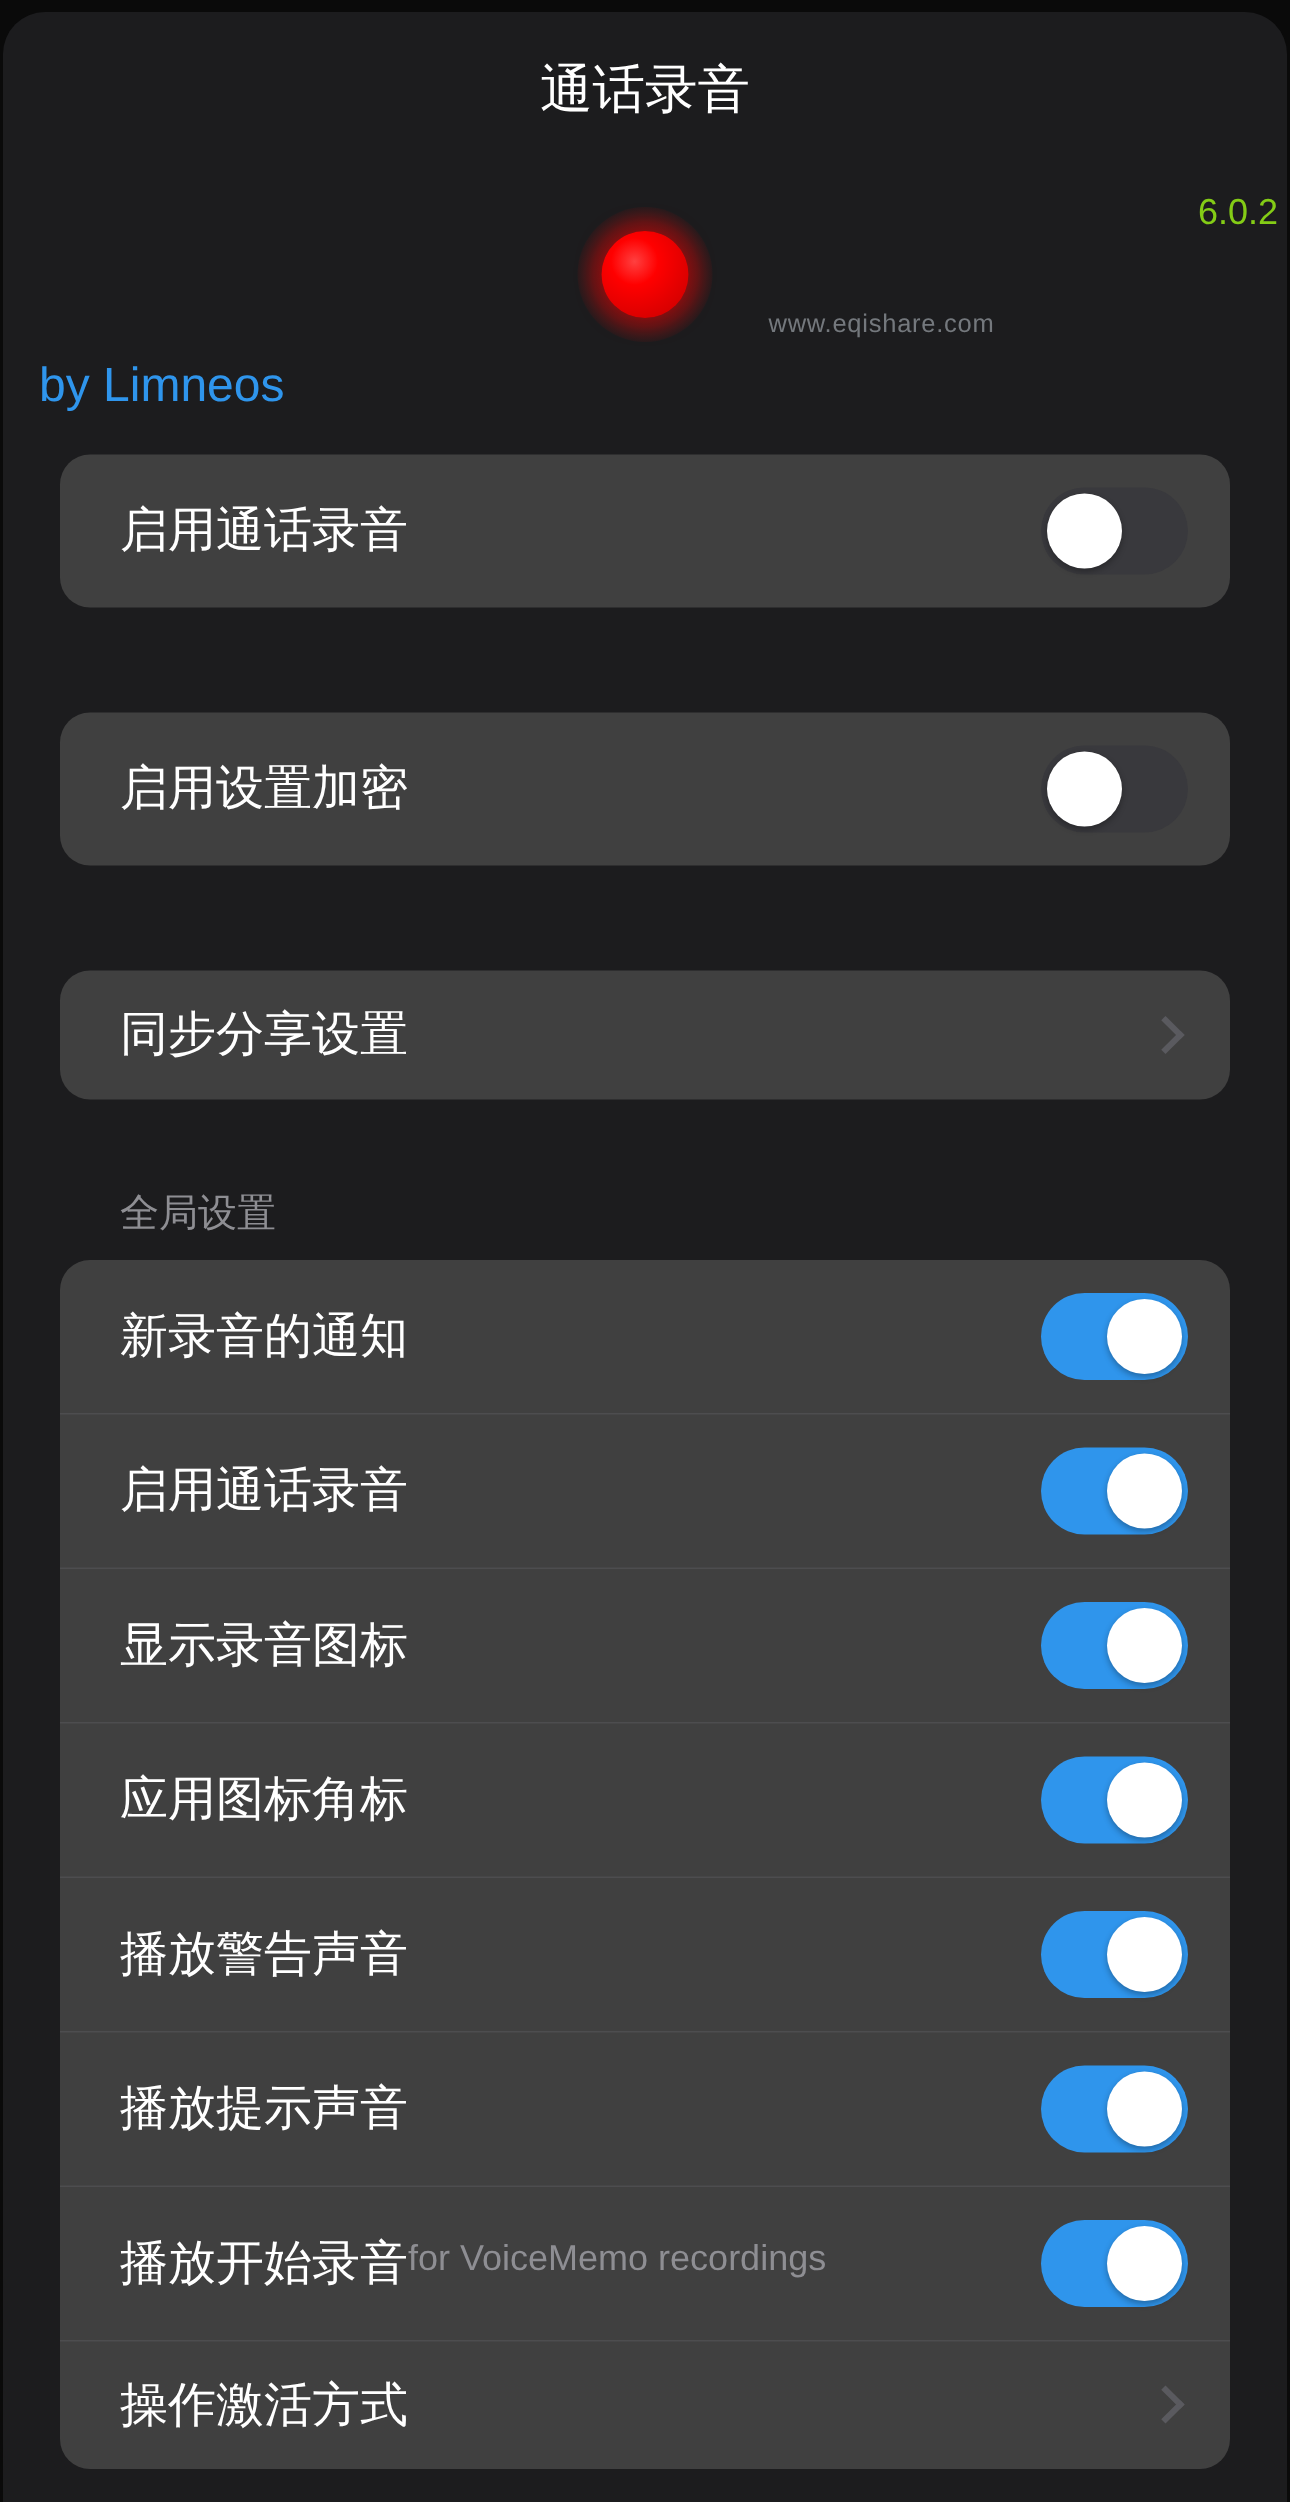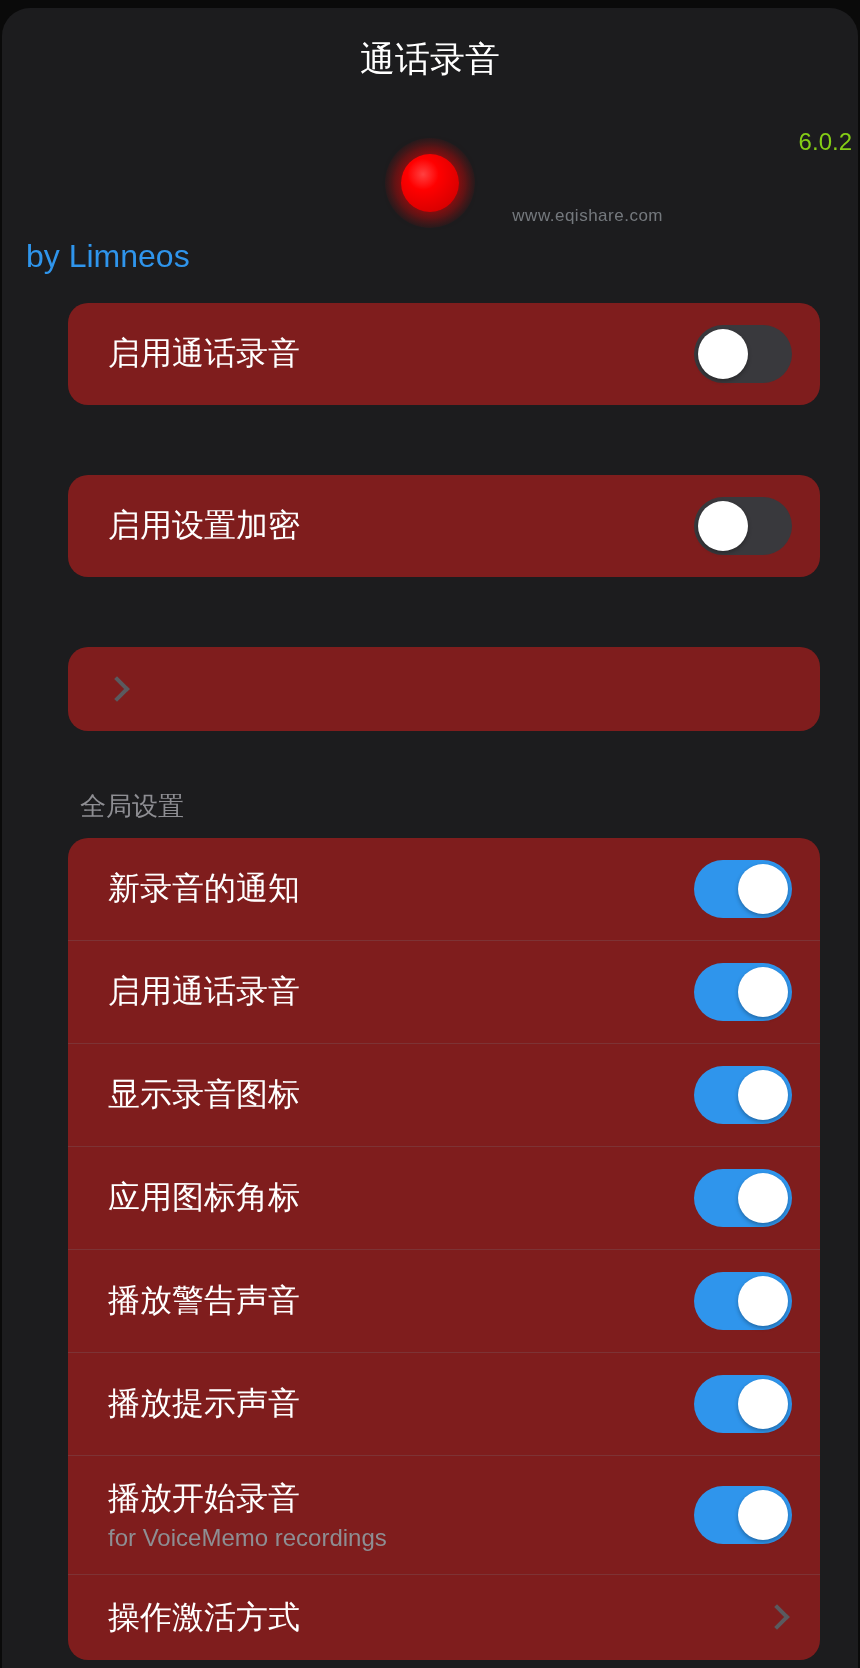--- a/index.html
+++ b/index.html
@@ -72,24 +72,23 @@
     .byline {
       font-size: 32px;
       color: #2f95ec;
       margin-top: 10px;
       padding-left: 24px;
     }
     .cells {
       padding: 0 38px;
     }
     .cell-group {
-      background-color: #7f1d1d;
+      background-color: #404040;
       border-radius: 20px;
       overflow: hidden;
-      margin-left: 28px;
     }
     .cell {
       display: flex;
       align-items: center;
       justify-content: space-between;
       padding: 22px 28px 22px 40px;
       min-height: 84px;
     }
     .cell + .cell {
       border-top: 1px solid rgba(120,120,128,0.24);
@@ -145,21 +144,21 @@
       width: 18px;
       height: 18px;
       border-top: 4px solid #5a5a5f;
       border-right: 4px solid #5a5a5f;
       transform: rotate(45deg);
       margin-right: 6px;
       flex-shrink: 0;
     }
     .cell-text {
       display: flex;
-      flex-direction: column;
+      flex-direction: row;
     }
   </style>
 </head>
 <body>
 
 <div class="panel">
   <div class="title">通话录音</div>
   <div class="version">6.0.2</div>
 
   <div class="logo-section">
@@ -189,20 +188,21 @@
         <div class="toggle off">
           <div class="toggle-knob"></div>
         </div>
       </div>
     </div>
 
     <div class="spacer-md"></div>
 
     <div class="cell-group">
       <div class="cell">
+        <div class="cell-label">同步分享设置</div>
         <div class="chevron"></div>
       </div>
     </div>
   </div>
 
   <div class="section-header">全局设置</div>
 
   <div class="cells">
     <div class="cell-group">
       <div class="cell">

